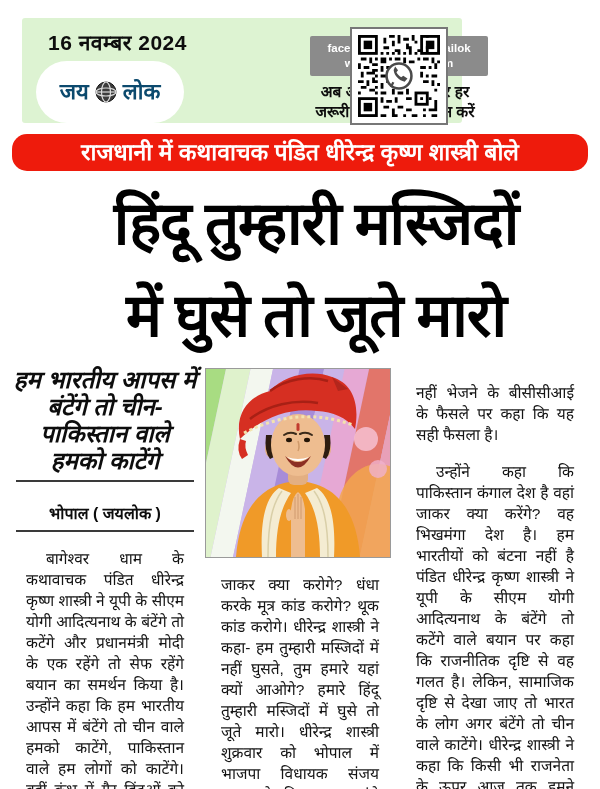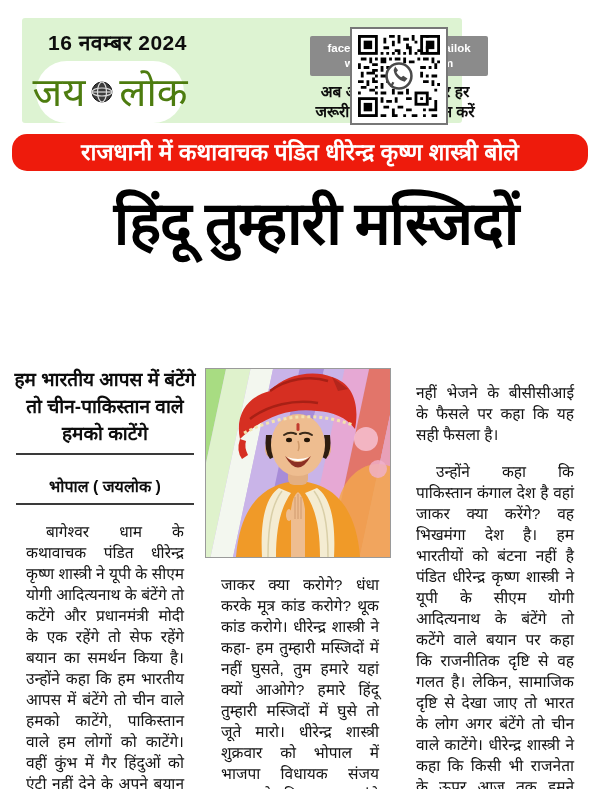--- a/index.html
+++ b/index.html
@@ -6,21 +6,21 @@
   .page{position:relative;width:600px;height:789px;background:#ffffff;overflow:hidden;
         font-family:"Liberation Sans", sans-serif;color:#111;}
 
   
   .masthead{position:absolute;left:22px;top:18px;width:440px;height:105px;
             background:#ddf3d2;border-radius:3px;}
   .issue-date{position:absolute;left:26px;top:10px;font-size:21px;font-weight:bold;
               color:#0d0d0d;letter-spacing:.5px;}
   .logo-pill{position:absolute;left:14px;top:43px;width:148px;height:62px;background:#fff;
              border-radius:34px;display:flex;align-items:center;justify-content:center;gap:5px;}
-  .logo-txt{font-size:40px;font-weight:400;color:#4d7c0f;line-height:1;}
+  .logo-txt{font-size:22px;font-weight:700;color:#0c4a6e;line-height:1;}
   .globe{display:flex;align-items:center;}
   .social-box{position:absolute;left:288px;top:18px;width:170px;background:#8b8b8b;
               color:#fff;font-weight:bold;font-size:11.5px;line-height:15px;
               text-align:center;padding:5px 4px;border-radius:2px;}
   .promo{position:absolute;left:268px;top:64px;width:210px;text-align:center;
          font-weight:bold;font-size:15.5px;line-height:20px;color:#0d0d0d;}
   .qr-box{position:absolute;right:14px;top:9px;width:94px;height:94px;background:#fff;
           border:2px solid #777;display:flex;align-items:center;justify-content:center;}
 
   
@@ -30,22 +30,22 @@
   
   .headline{position:absolute;left:0;top:162px;width:600px;margin:16px;text-align:center;
             font-family:"Liberation Serif", serif;font-weight:900;color:#000;
             font-size:60px;line-height:92px;letter-spacing:-1px;}
 
   
   .col{position:absolute;width:190px;}
   .col1{left:10px;top:366px;}
   .col2{left:205px;top:368px;}
   .col3{left:400px;top:366px;}
-  .subhead{font-size:19px;font-weight:bold;line-height:27px;text-align:center;
-           color:#0d0d0d;padding:0 2px;}
+  .subhead{font-size:24px;font-weight:bold;line-height:27px;text-align:center;
+           color:#0d0d0d;padding:0 2px;font-style:italic;}
   .rule{border-top:2px solid #3a3a3a;width:178px;margin:6px auto 0 auto;}
   .byline{font-size:16px;font-weight:bold;text-align:center;padding:20px 0 6px 0;color:#0d0d0d;}
   .body-text{font-size:15.5px;line-height:21px;text-align:justify;margin:16px;color:#141414;}
   .indent{text-indent:20px;}
   .photo-frame{width:186px;height:190px;border:1px solid #9a9a9a;margin-bottom:6px;
                box-sizing:border-box;overflow:hidden;background:#c9b6e6;}
 </style>
 </head>
 <body>
 
@@ -109,20 +109,21 @@
           <path d="M11.6 18.4l.9-1.7" stroke="#4a4a4a" stroke-width="0.8" fill="none"></path>
         </g>
       </svg>
     </div>
   </header>
 
   <div class="kicker">राजधानी में कथावाचक पंडित धीरेन्द्र कृष्ण शास्त्री बोले</div>
 
   <h1 class="headline">
     <span>हिंदू तुम्हारी मस्जिदों</span><br>
+    <span>में घुसे तो जूते मारो</span>
   </h1>
 
   <div class="col col1">
     <div class="subhead">हम भारतीय आपस में बंटेंगे तो चीन-पाकिस्तान वाले हमको काटेंगे</div>
     <div class="rule"></div>
     <div class="byline">भोपाल ( जयलोक )</div>
     <div class="rule" style="margin-top:0;margin-bottom:8px;"></div>
     <p class="body-text indent">बागेश्वर धाम के कथावाचक पंडित धीरेन्द्र कृष्ण शास्त्री ने यूपी के सीएम योगी आदित्यनाथ के बंटेंगे तो कटेंगे और प्रधानमंत्री मोदी के एक रहेंगे तो सेफ रहेंगे बयान का समर्थन किया है। उन्होंने कहा कि हम भारतीय आपस में बंटेंगे तो चीन वाले हमको काटेंगे, पाकिस्तान वाले हम लोगों को काटेंगे। वहीं कुंभ में गैर हिंदुओं को एंट्री नहीं देने के अपने बयान पर भी धीरेन्द्र शास्त्री कायम है। उन्होंने कहा कि हमने बिल्कुल कहा है कि मेरे अंगने में तुम्हारा क्या काम है। तुम हमारे यहां</p>
   </div>
 

